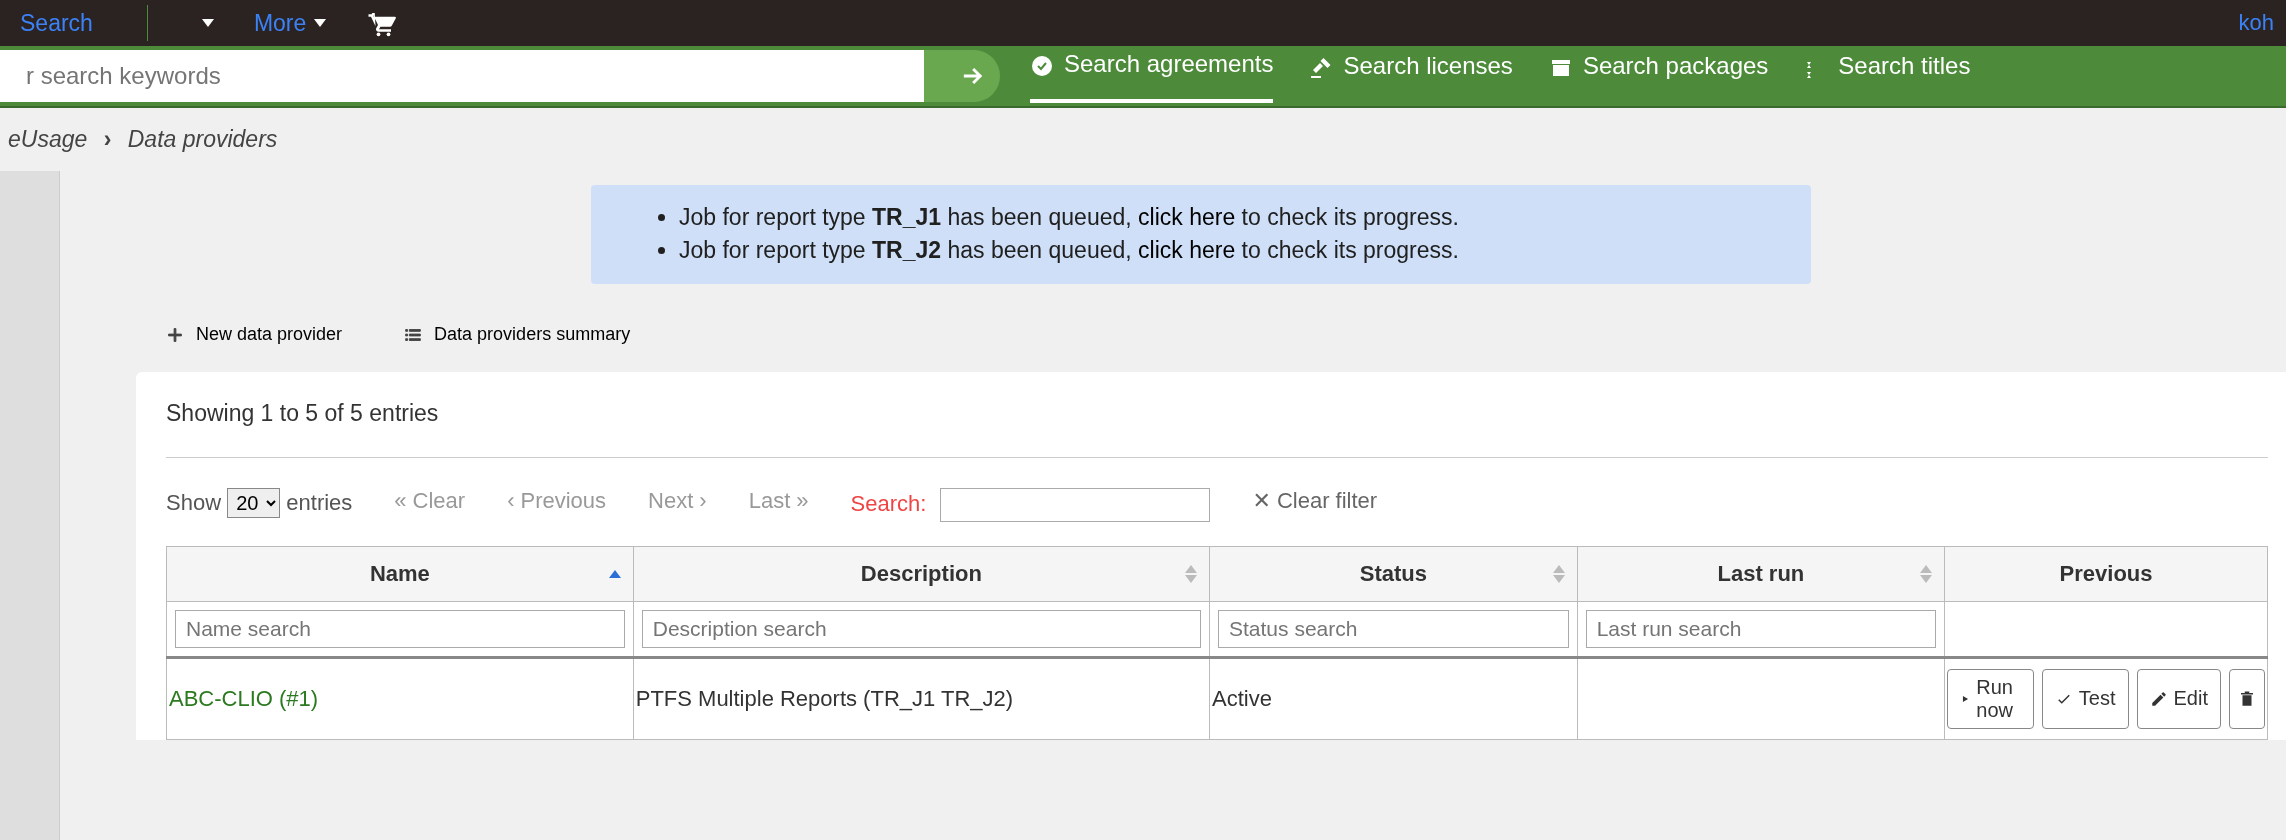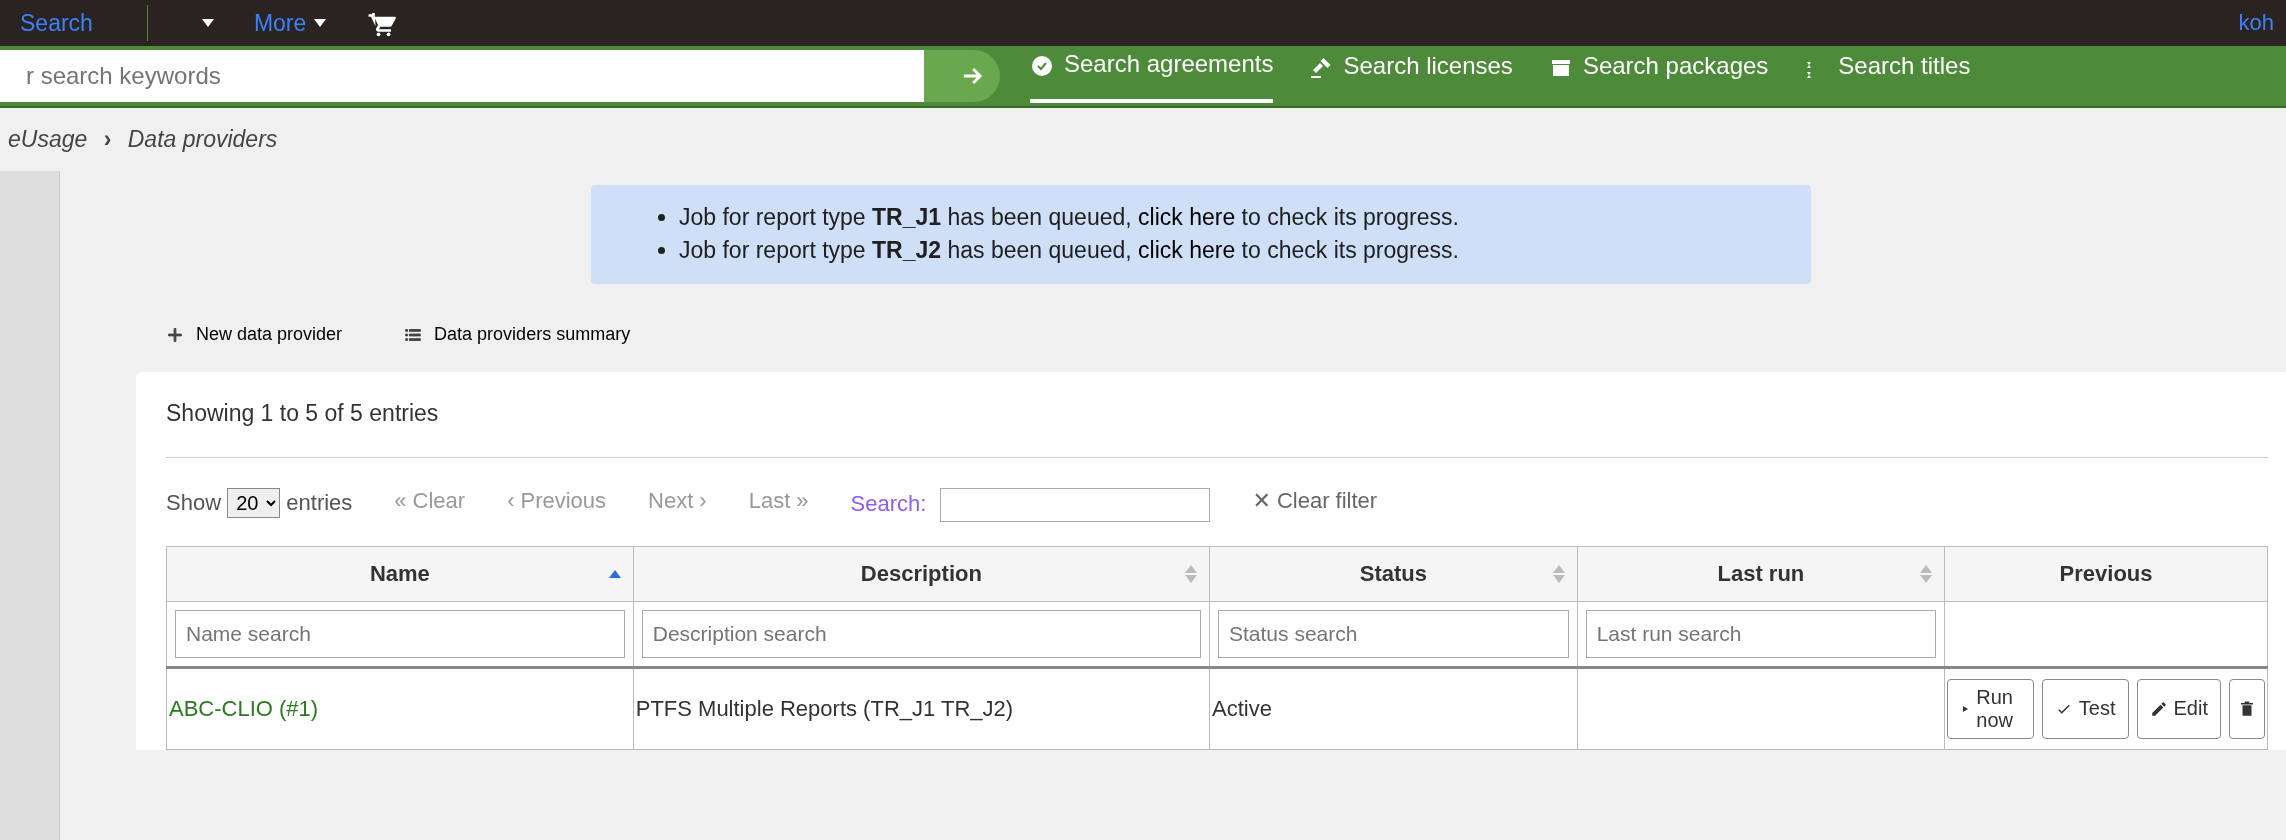--- a/index.html
+++ b/index.html
@@ -49,34 +49,34 @@
 
 .panel { background: #fff; margin: 0 0 0 20px; border-radius: 6px 0 0 0; padding: 28px 18px 0 30px; }
 
 .showing { font-size: 23px; color: #333; margin-bottom: 30px; }
 
 
 .controls { display: flex; align-items: flex-start; gap: 42px; font-size: 22px; color: #555; margin-bottom: 24px; border-top: 1px solid #ccc; padding-top: 30px; }
 .controls .show-entries select { font-size: 20px; padding: 2px 4px; border: 1px solid #888; }
 .controls .pager-btn { display: flex; align-items: center; gap: 6px; cursor: pointer; color: #666; }
 .controls .pager-btn.disabled { color: #999; }
-.controls .search-box label { color: #8b5cf6; margin-right: 8px; }
+.controls .search-box label { color: #ef4444; margin-right: 8px; }
 .controls .search-box input { border: 1px solid #aaa; height: 34px; width: 270px; padding: 0 8px; font-size: 20px; }
 .controls .clear { display: flex; align-items: center; gap: 6px; cursor: pointer; color: #666; }
 
 
 table { width: 100%; border-collapse: collapse; }
 th { background: #f5f5f5; border: 1px solid #bbb; padding: 14px 16px; font-size: 22px; font-weight: bold; text-align: center; position: relative; }
 th .sort-ind { position: absolute; right: 12px; top: 50%; transform: translateY(-50%); display: flex; flex-direction: column; gap: 2px; }
 th .sort-ind .up { width: 0; height: 0; border-left: 6px solid transparent; border-right: 6px solid transparent; border-bottom: 8px solid #bbb; }
 th .sort-ind .dn { width: 0; height: 0; border-left: 6px solid transparent; border-right: 6px solid transparent; border-top: 8px solid #bbb; }
 th.sorted .sort-ind .up { border-bottom-color: #2a6ed6; }
 td { border: 1px solid #bbb; padding: 10px 2px; font-size: 22px; vertical-align: middle; }
 td.filter-cell { padding: 8px; }
-td.filter-cell input { width: 100%; border: 1px solid #aaa; height: 48px; padding: 0 10px; font-size: 21px; color: #666; }
+td.filter-cell input { width: 100%; border: 1px solid #aaa; height: 38px; padding: 0 10px; font-size: 21px; color: #666; }
 td a.row-link { color: #2b7a1f; text-decoration: none; }
 .actions-cell { display: flex; gap: 8px; }
 .actions-cell .abtn { border: 1px solid #888; border-radius: 4px; padding: 6px 12px; display: flex; align-items: center; gap: 6px; font-size: 20px; cursor: pointer; background: #fff; }
 .actions-cell .abtn svg { width: 18px; height: 18px; }
 tbody tr.datarow { border-top: 3px solid #888; }
 </style>
 </head>
 <body>
 
 <div class="topbar">

